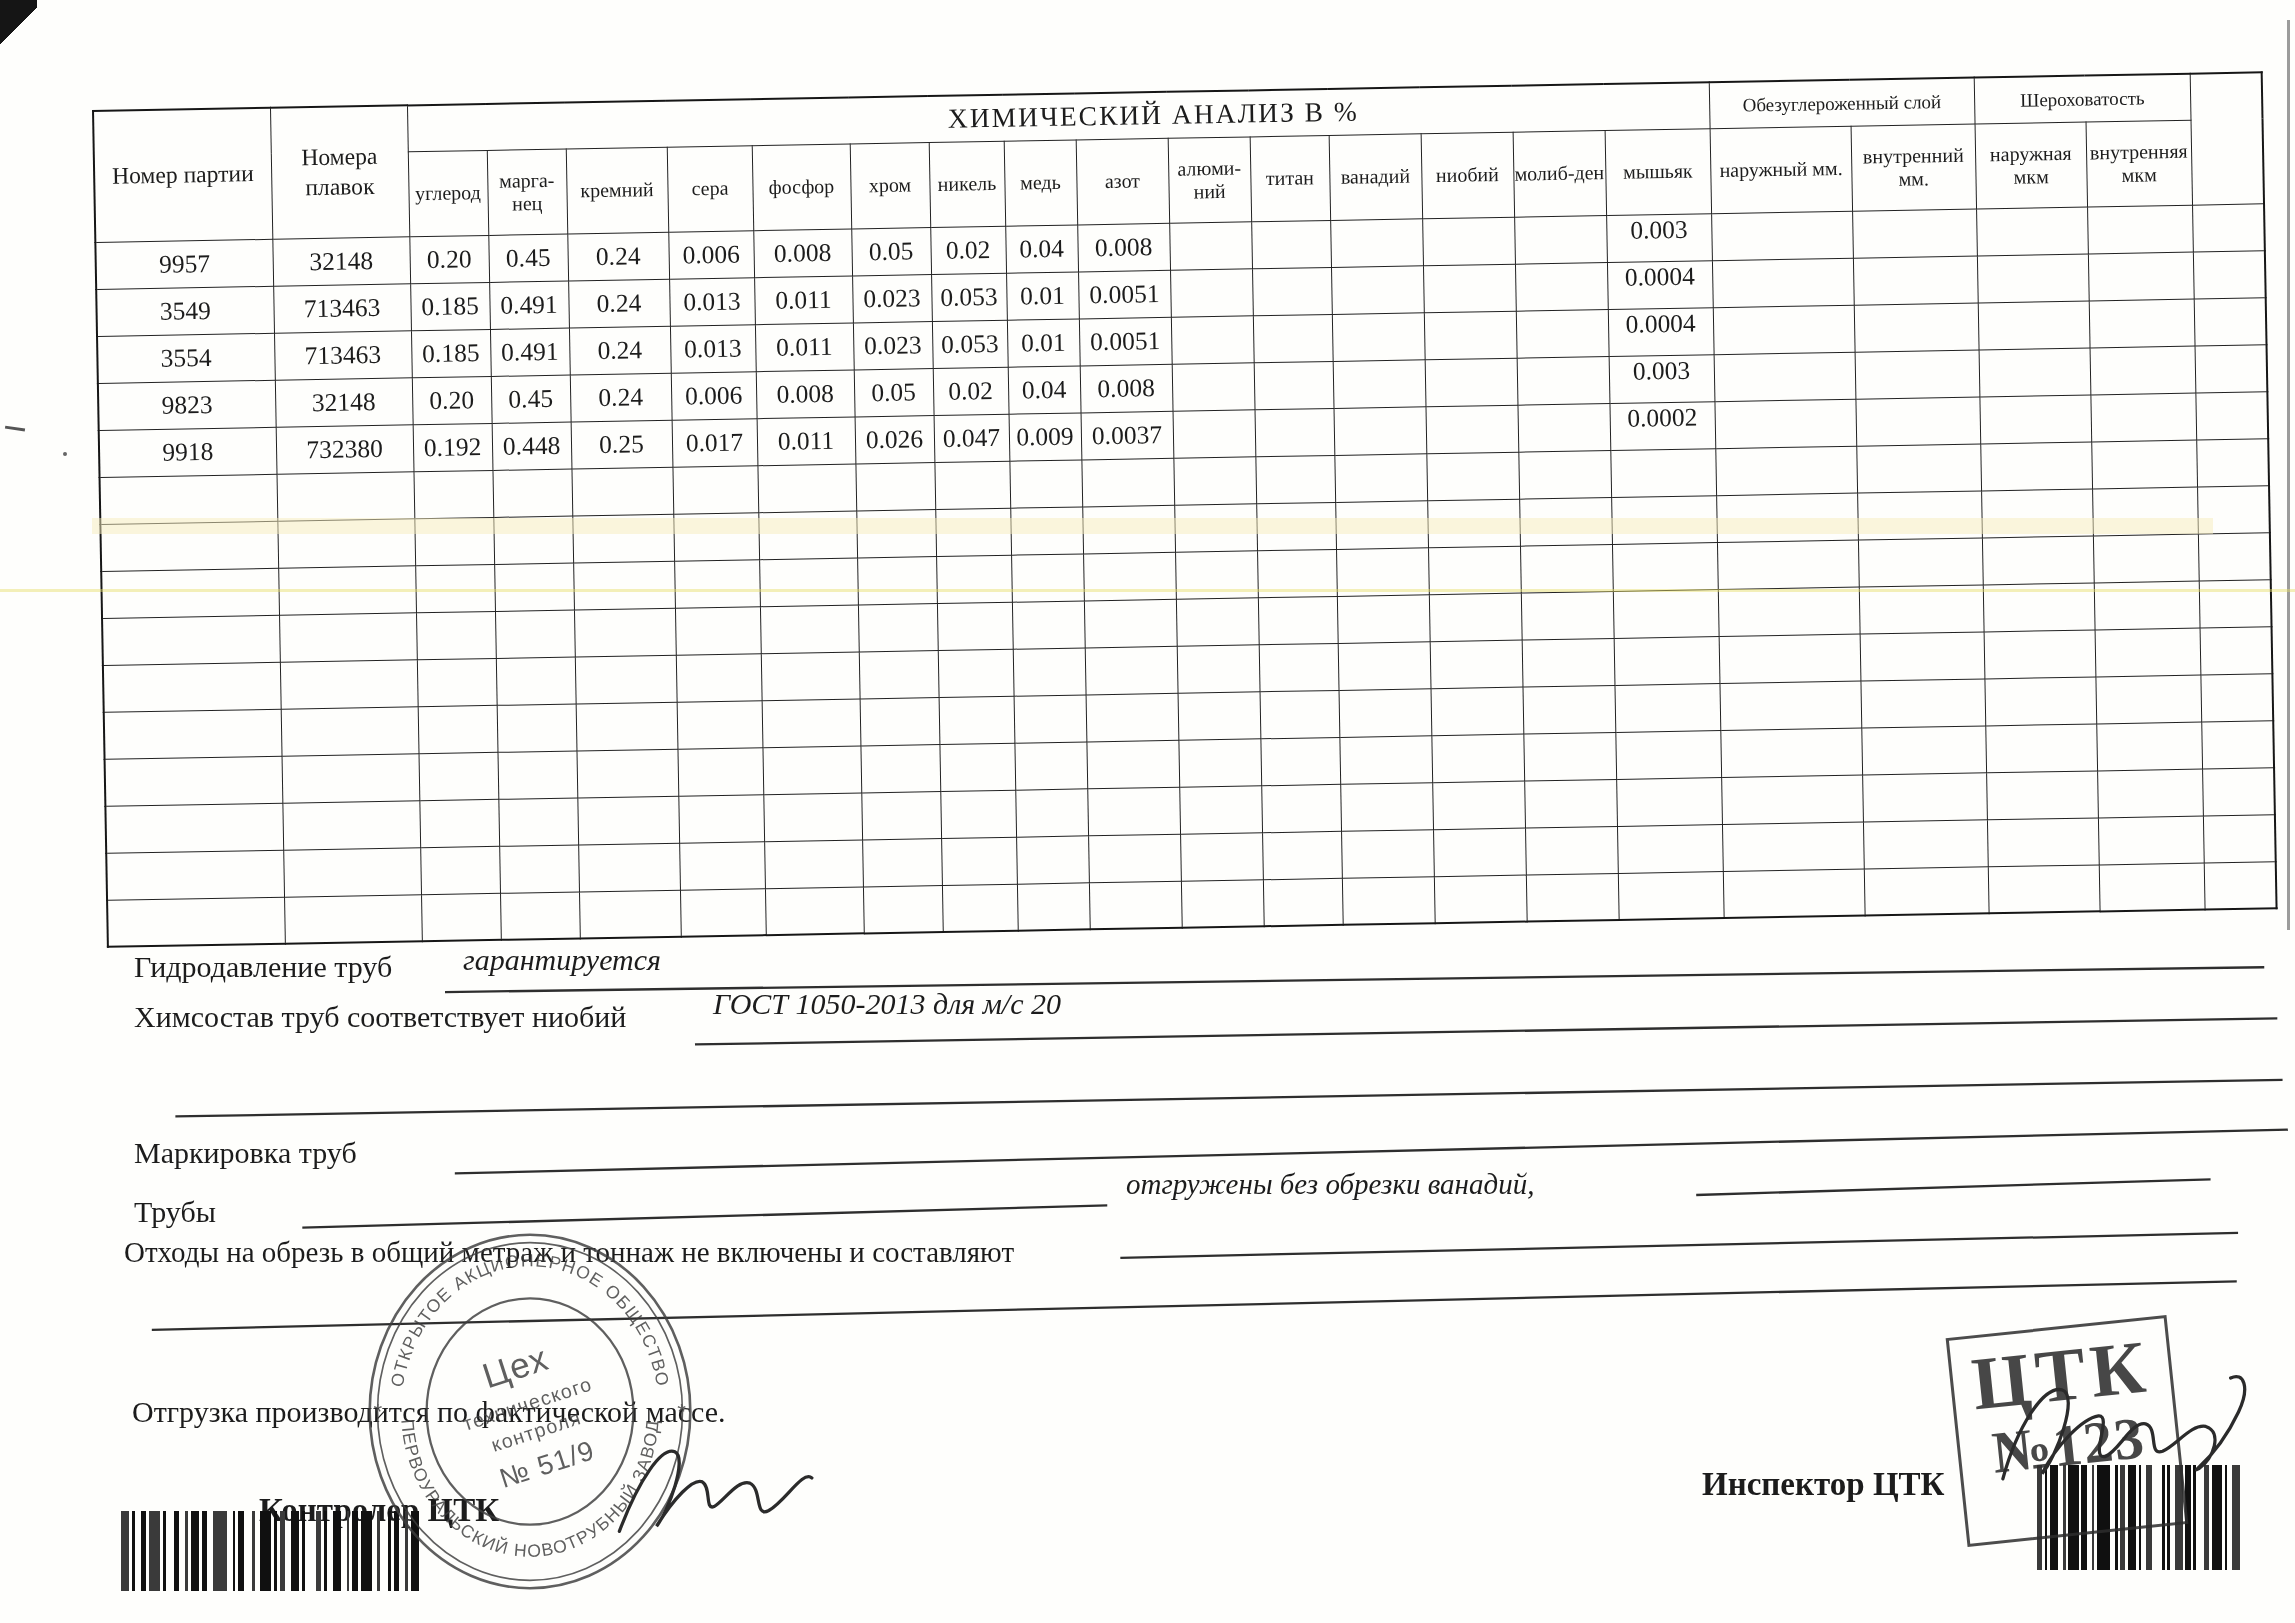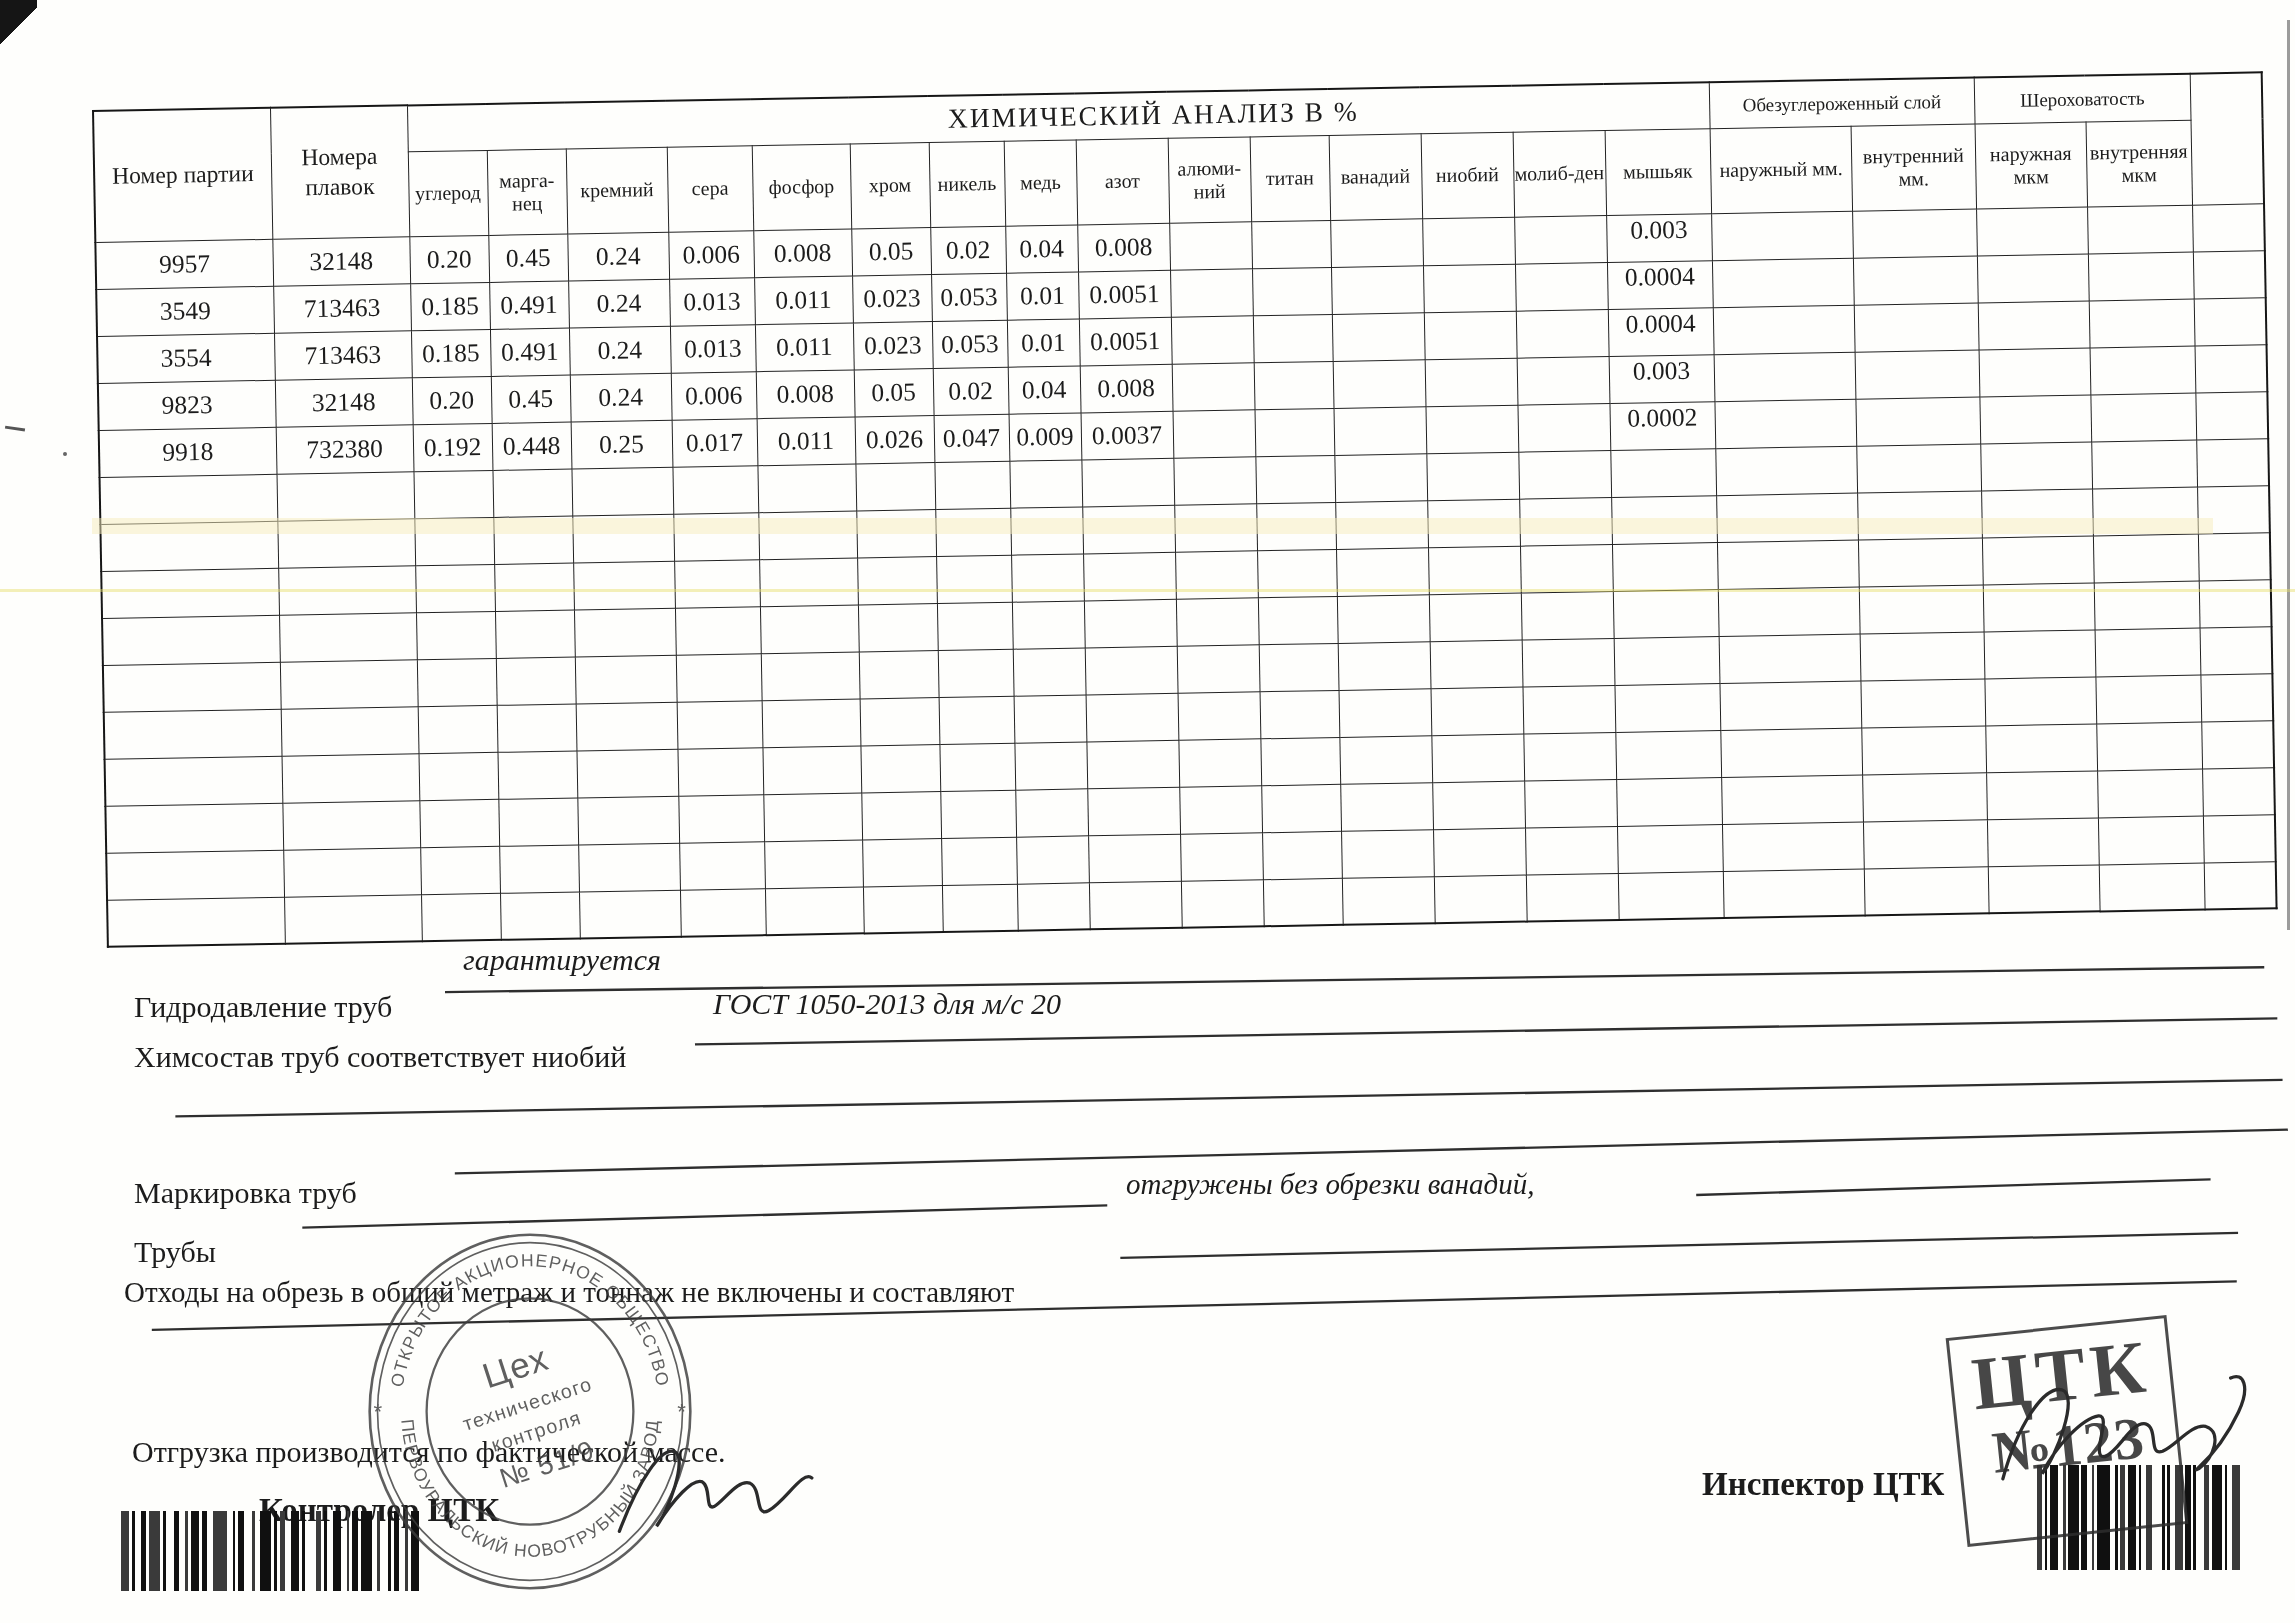--- a/index.html
+++ b/index.html
@@ -19,21 +19,21 @@
   table.cert th,table.cert td{border:1.6px solid #222;padding:0;text-align:center;vertical-align:middle;
       font-weight:normal;overflow:hidden;}
   thead tr.gr{height:46px;} thead tr.sub{height:85px;} tbody tr{height:47px;}
   .th-main{font-size:23.6px;line-height:1.25;}
   .th-title{font-size:27.5px;letter-spacing:2px;text-indent:190px;}
   .th-group{font-size:19px;line-height:1.12;padding:0 5.2px;}
   .th-sub{font-size:20px;line-height:1.14;padding:0 2.6px;}
   tbody td{font-size:25.5px;}
   td.arsenic span{display:inline-block;transform:translateY(-7.9px);}
   
-  .flabel{position:absolute;font-size:30px;white-space:nowrap;z-index:2;margin-top:40px;}
+  .flabel{position:absolute;font-size:30px;white-space:nowrap;z-index:2;}
   .fvalue{position:absolute;font-size:30px;white-space:nowrap;z-index:2;font-style:italic;}
   .fsign{position:absolute;font-size:33px;font-weight:bold;white-space:nowrap;z-index:2;}
   .rules{position:absolute;left:0;top:0;width:2295px;height:1623px;z-index:2;pointer-events:none;}
   
   .round-stamp{position:absolute;left:359px;top:1225px;width:342px;height:373px;opacity:.82;z-index:4;}
   
   .ctk-stamp{position:absolute;left:1956px;top:1326px;width:216px;height:204px;
              border:3.9px solid rgba(45,45,45,.85);transform:rotate(-6deg);
              color:rgba(45,45,45,.88);font-weight:bold;text-align:center;z-index:4;}
   .ctk-l1{font-size:75px;line-height:1.08;letter-spacing:5.2px;margin-top:5.2px;}

